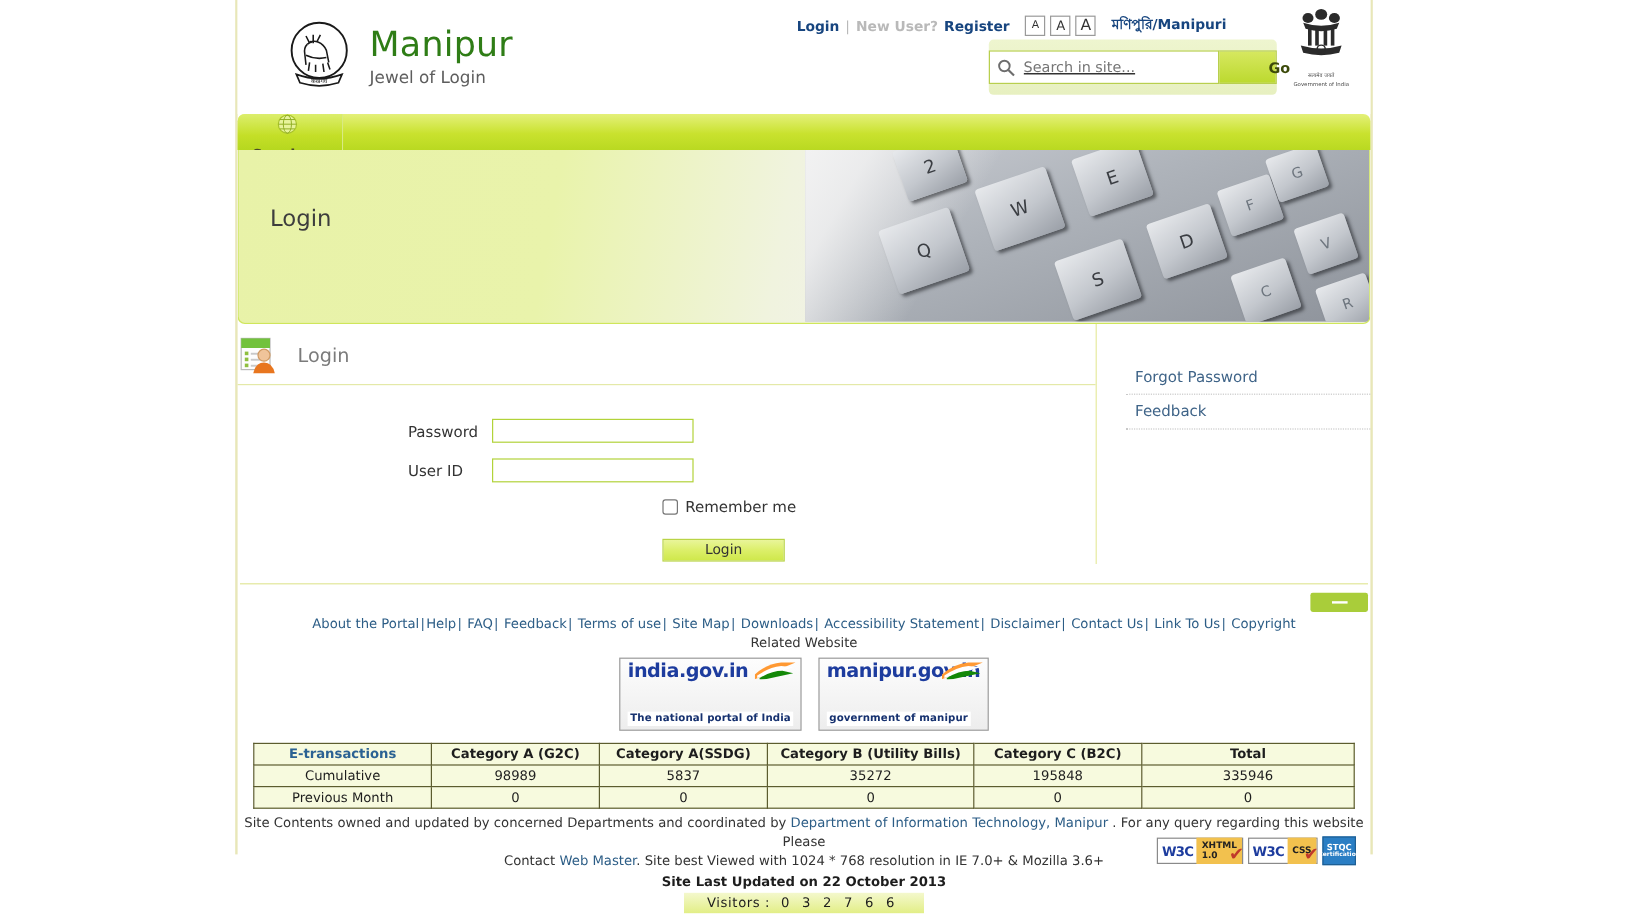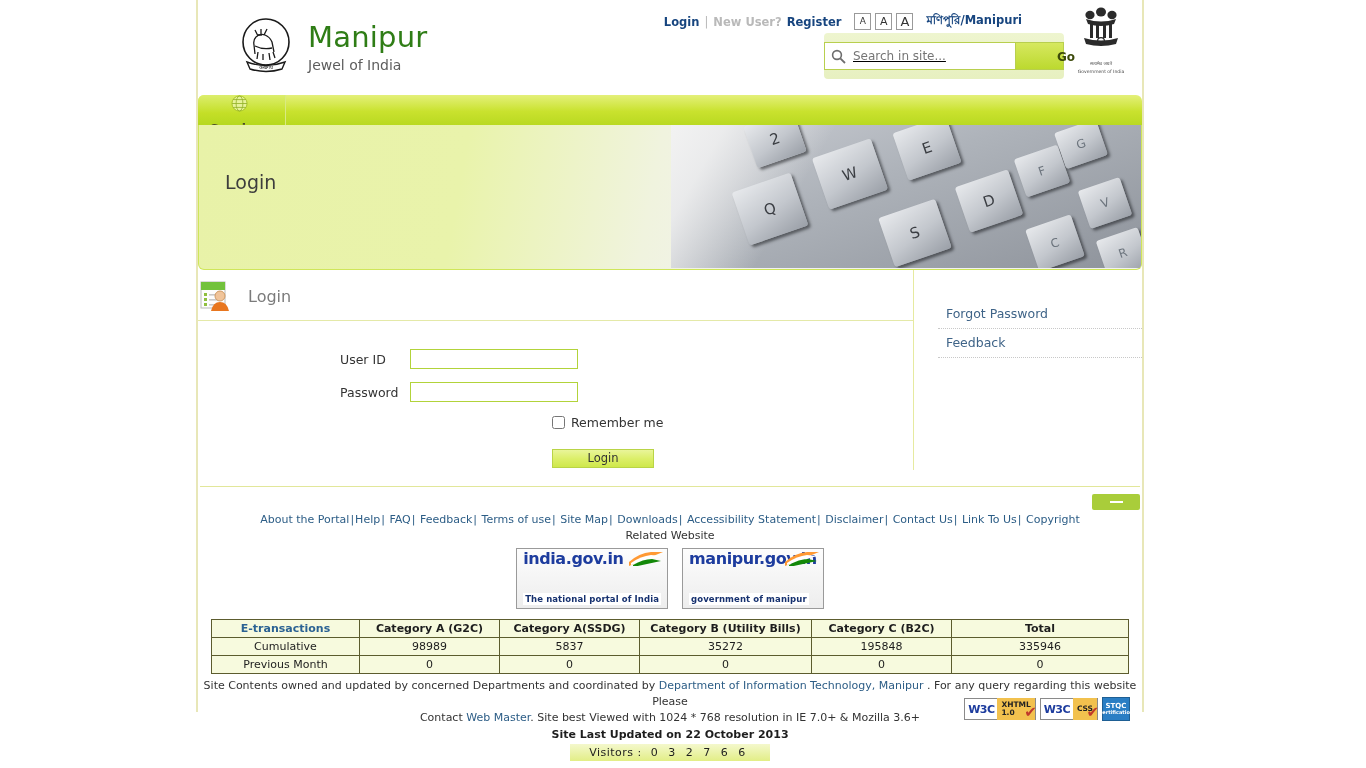--- a/index.html
+++ b/index.html
@@ -261,21 +261,21 @@
             <path d="M20 36 l-1 7 M25 38 l0 6 M31 37 l1 7 M35 36 l2 6"></path>
             <path d="M17 30 q8 4 17 2"></path>
           </g>
           <circle cx="21" cy="19" r="1" fill="#1a1a1a"></circle>
           <path d="M9 46 q19 7 38 0 l-3 7 q-16 5 -32 0 z" fill="#fff" stroke="#1a1a1a" stroke-width="1.4"></path>
           <text x="28" y="53" font-size="5" text-anchor="middle" fill="#1a1a1a" font-family="DejaVu Sans, sans-serif">कखगघ</text>
         </svg>
       </div>
       <div class="brand">
         <div class="brand-title">Manipur</div>
-        <div class="brand-sub">Jewel of India</div>
+        <div class="brand-sub">Jewel of Login</div>
       </div>
     </div>
 
     <div class="toplinks">
       <a href="#">Login</a>
       <span class="sep">|</span>
       <span class="muted">New User?</span>
       <a href="#">Register</a>
       <span class="fontsizes">
         <span class="fbox s1">A</span>
@@ -372,26 +372,26 @@
             </g>
             <circle cx="20" cy="16" r="5" fill="#f0c49a" stroke="#d09a63" stroke-width="1"></circle>
             <path d="M11 31 q2 -9 9 -9 q7 0 9 9 z" fill="#e8761f"></path>
           </svg>
         </span>
         <span class="panel-title">Login</span>
       </div>
 
       <div class="form">
         <div class="frow">
+          <div class="flabel">Password</div>
+          <input class="finput" type="password" style="">
+        </div>
+        <div class="frow">
           <div class="flabel">User ID</div>
           <input class="finput" type="text" style="">
-        </div>
-        <div class="frow">
-          <div class="flabel">Password</div>
-          <input class="finput" type="password" style="">
         </div>
         <div class="frow-check">
           <input type="checkbox" style="">
           <label>Remember me</label>
         </div>
         <div class="frow-btn">
           <button class="login-btn">Login</button>
         </div>
       </div>
     </div>

